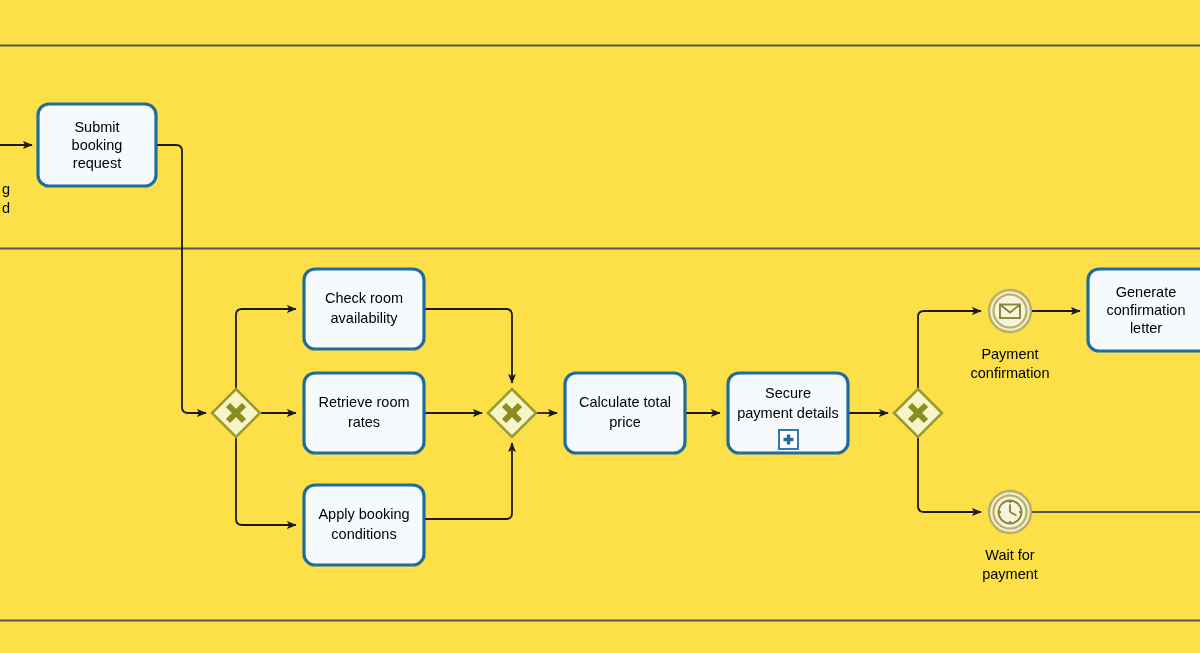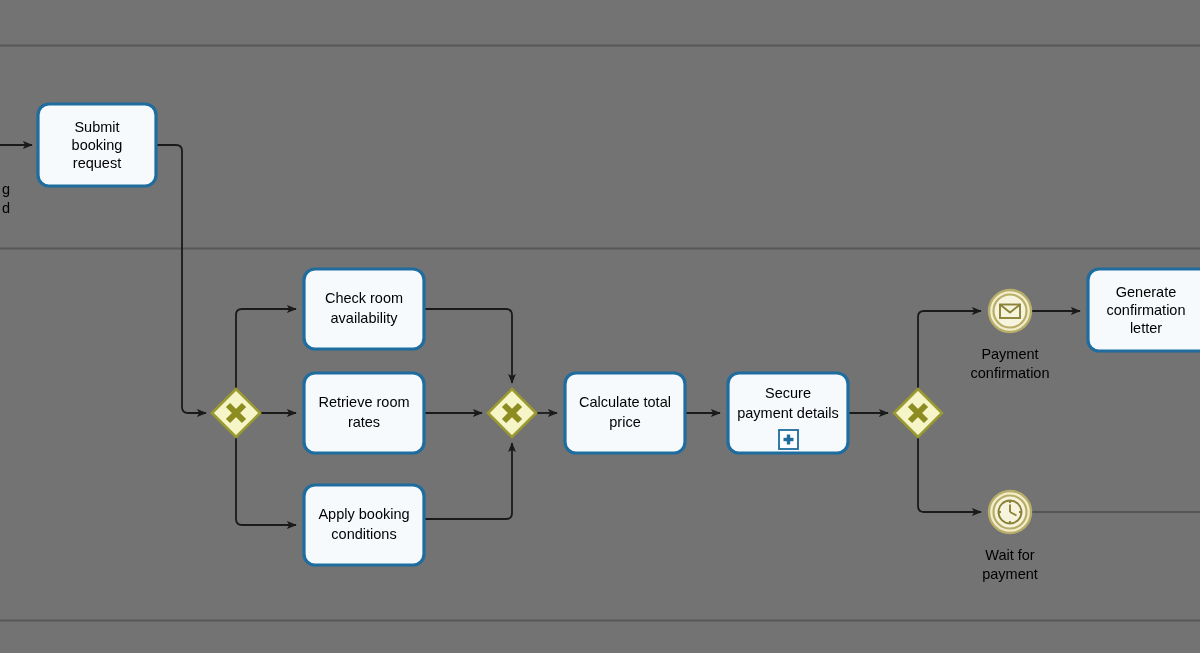--- a/index.html
+++ b/index.html
@@ -8,21 +8,21 @@
     padding: 0;
     background: #ffffff;
   }
   body {
     font-family: "Liberation Sans", "DejaVu Sans", sans-serif;
   }
   #canvas {
     position: relative;
     width: 1200px;
     height: 653px;
-    background: #737373;
+    background: #fde047;
     overflow: hidden;
   }
   svg.diagram {
     position: absolute;
     left: 0;
     top: 0;
     width: 1200px;
     height: 653px;
   }
   .task-label, .event-label, .clip-label {

